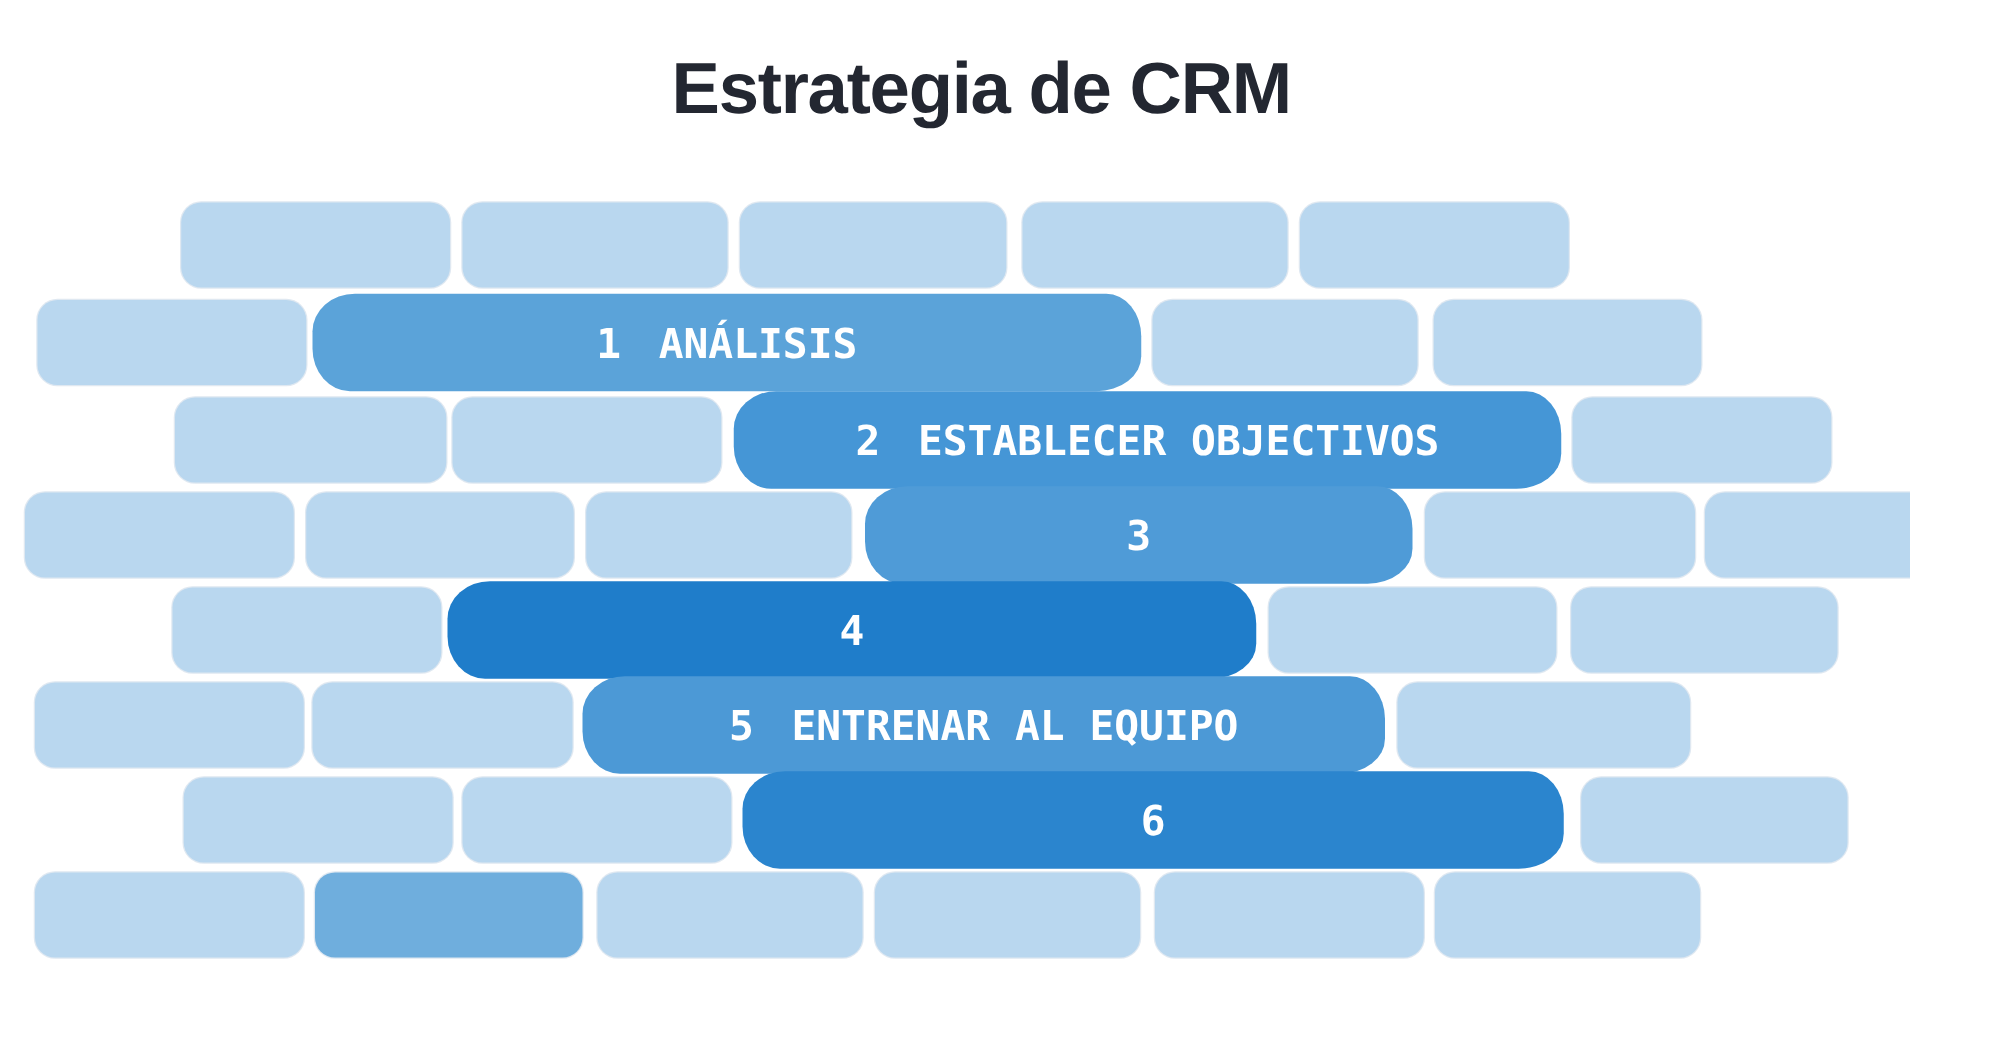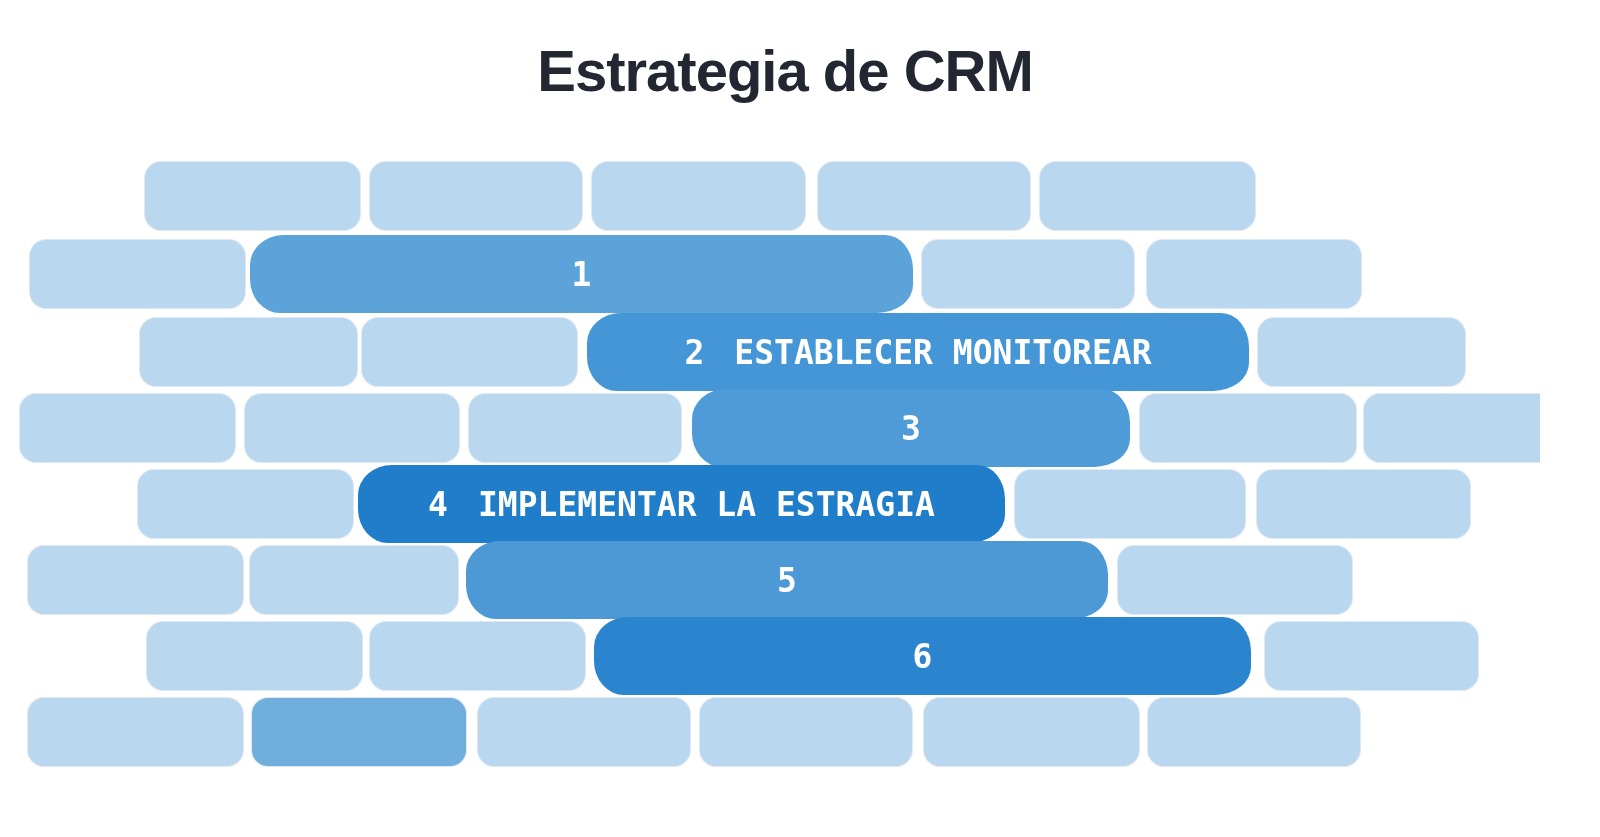--- a/index.html
+++ b/index.html
@@ -3,21 +3,20 @@
 <meta charset="utf-8">
 <style>
   html, body { margin: 0; padding: 0; background: #ffffff; }
   .canvas {
     position: relative;
     width: 1528px;
     height: 837px;
     background: #ffffff;
     overflow: hidden;
     font-family: "Liberation Sans", sans-serif;
-    padding-left: 12px;
   }
   .page-title {
     position: absolute;
     top: 38px;
     left: 0;
     width: 1570px;
     text-align: center;
     font-size: 58px;
     line-height: 1.15;
     font-weight: 800;
@@ -61,49 +60,50 @@
   <div class="page-title" style="color: rgb(35, 39, 49);">Estrategia de CRM</div>
   <div class="wall" id="wall">
       <div class="brick" style="left: 145px; top: 162px; width: 215px; background: rgb(185, 215, 239);"></div>
       <div class="brick" style="left: 370px; top: 162px; width: 212px; background: rgb(185, 215, 239);"></div>
       <div class="brick" style="left: 592px; top: 162px; width: 213px; background: rgb(185, 215, 239);"></div>
       <div class="brick" style="left: 818px; top: 162px; width: 212px; background: rgb(185, 215, 239);"></div>
       <div class="brick" style="left: 1040px; top: 162px; width: 215px; background: rgb(185, 215, 239);"></div>
       <div class="brick" style="left: 30px; top: 240px; width: 215px; background: rgb(185, 215, 239);"></div>
       <div class="step-brick" style="left: 250px; top: 235px; width: 663px; background: rgb(91, 163, 217); color: rgb(255, 255, 255);">
         <span class="step-num">1</span>
+        <span class="step-label">ANÁLISIS</span>
       </div>
       <div class="brick" style="left: 922px; top: 240px; width: 212px; background: rgb(185, 215, 239);"></div>
       <div class="brick" style="left: 1147px; top: 240px; width: 214px; background: rgb(185, 215, 239);"></div>
       <div class="brick" style="left: 140px; top: 318px; width: 217px; background: rgb(185, 215, 239);"></div>
       <div class="brick" style="left: 362px; top: 318px; width: 215px; background: rgb(185, 215, 239);"></div>
       <div class="step-brick" style="left: 587px; top: 313px; width: 662px; background: rgb(69, 150, 214); color: rgb(255, 255, 255);">
         <span class="step-num">2</span>
-        <span class="step-label">ESTABLECER MONITOREAR</span>
+        <span class="step-label">ESTABLECER OBJECTIVOS</span>
       </div>
       <div class="brick" style="left: 1258px; top: 318px; width: 207px; background: rgb(185, 215, 239);"></div>
       <div class="brick" style="left: 20px; top: 394px; width: 215px; background: rgb(185, 215, 239);"></div>
       <div class="brick" style="left: 245px; top: 394px; width: 214px; background: rgb(185, 215, 239);"></div>
       <div class="brick" style="left: 469px; top: 394px; width: 212px; background: rgb(185, 215, 239);"></div>
       <div class="step-brick" style="left: 692px; top: 389px; width: 438px; background: rgb(79, 155, 215); color: rgb(255, 255, 255);">
         <span class="step-num">3</span>
       </div>
       <div class="brick" style="left: 1140px; top: 394px; width: 216px; background: rgb(185, 215, 239);"></div>
       <div class="brick" style="left: 1364px; top: 394px; width: 213px; background: rgb(185, 215, 239);"></div>
       <div class="brick" style="left: 138px; top: 470px; width: 215px; background: rgb(185, 215, 239);"></div>
       <div class="step-brick" style="left: 358px; top: 465px; width: 647px; background: rgb(31, 125, 202); color: rgb(255, 255, 255);">
         <span class="step-num">4</span>
-        <span class="step-label">IMPLEMENTAR LA ESTRAGIA</span>
       </div>
       <div class="brick" style="left: 1015px; top: 470px; width: 230px; background: rgb(185, 215, 239);"></div>
       <div class="brick" style="left: 1257px; top: 470px; width: 213px; background: rgb(185, 215, 239);"></div>
       <div class="brick" style="left: 28px; top: 546px; width: 215px; background: rgb(185, 215, 239);"></div>
       <div class="brick" style="left: 250px; top: 546px; width: 208px; background: rgb(185, 215, 239);"></div>
       <div class="step-brick" style="left: 466px; top: 541px; width: 642px; background: rgb(76, 153, 214); color: rgb(255, 255, 255);">
         <span class="step-num">5</span>
+        <span class="step-label">ENTRENAR AL EQUIPO</span>
       </div>
       <div class="brick" style="left: 1118px; top: 546px; width: 234px; background: rgb(185, 215, 239);"></div>
       <div class="brick sliver" style="left: 1578px; top: 585px; width: 6px; background: rgb(185, 215, 239);"></div>
       <div class="brick" style="left: 147px; top: 622px; width: 215px; background: rgb(185, 215, 239);"></div>
       <div class="brick" style="left: 370px; top: 622px; width: 215px; background: rgb(185, 215, 239);"></div>
       <div class="step-brick" style="left: 594px; top: 617px; width: 657px; background: rgb(43, 133, 206); color: rgb(255, 255, 255);">
         <span class="step-num">6</span>
       </div>
       <div class="brick" style="left: 1265px; top: 622px; width: 213px; background: rgb(185, 215, 239);"></div>
       <div class="brick" style="left: 28px; top: 698px; width: 215px; background: rgb(185, 215, 239);"></div>

